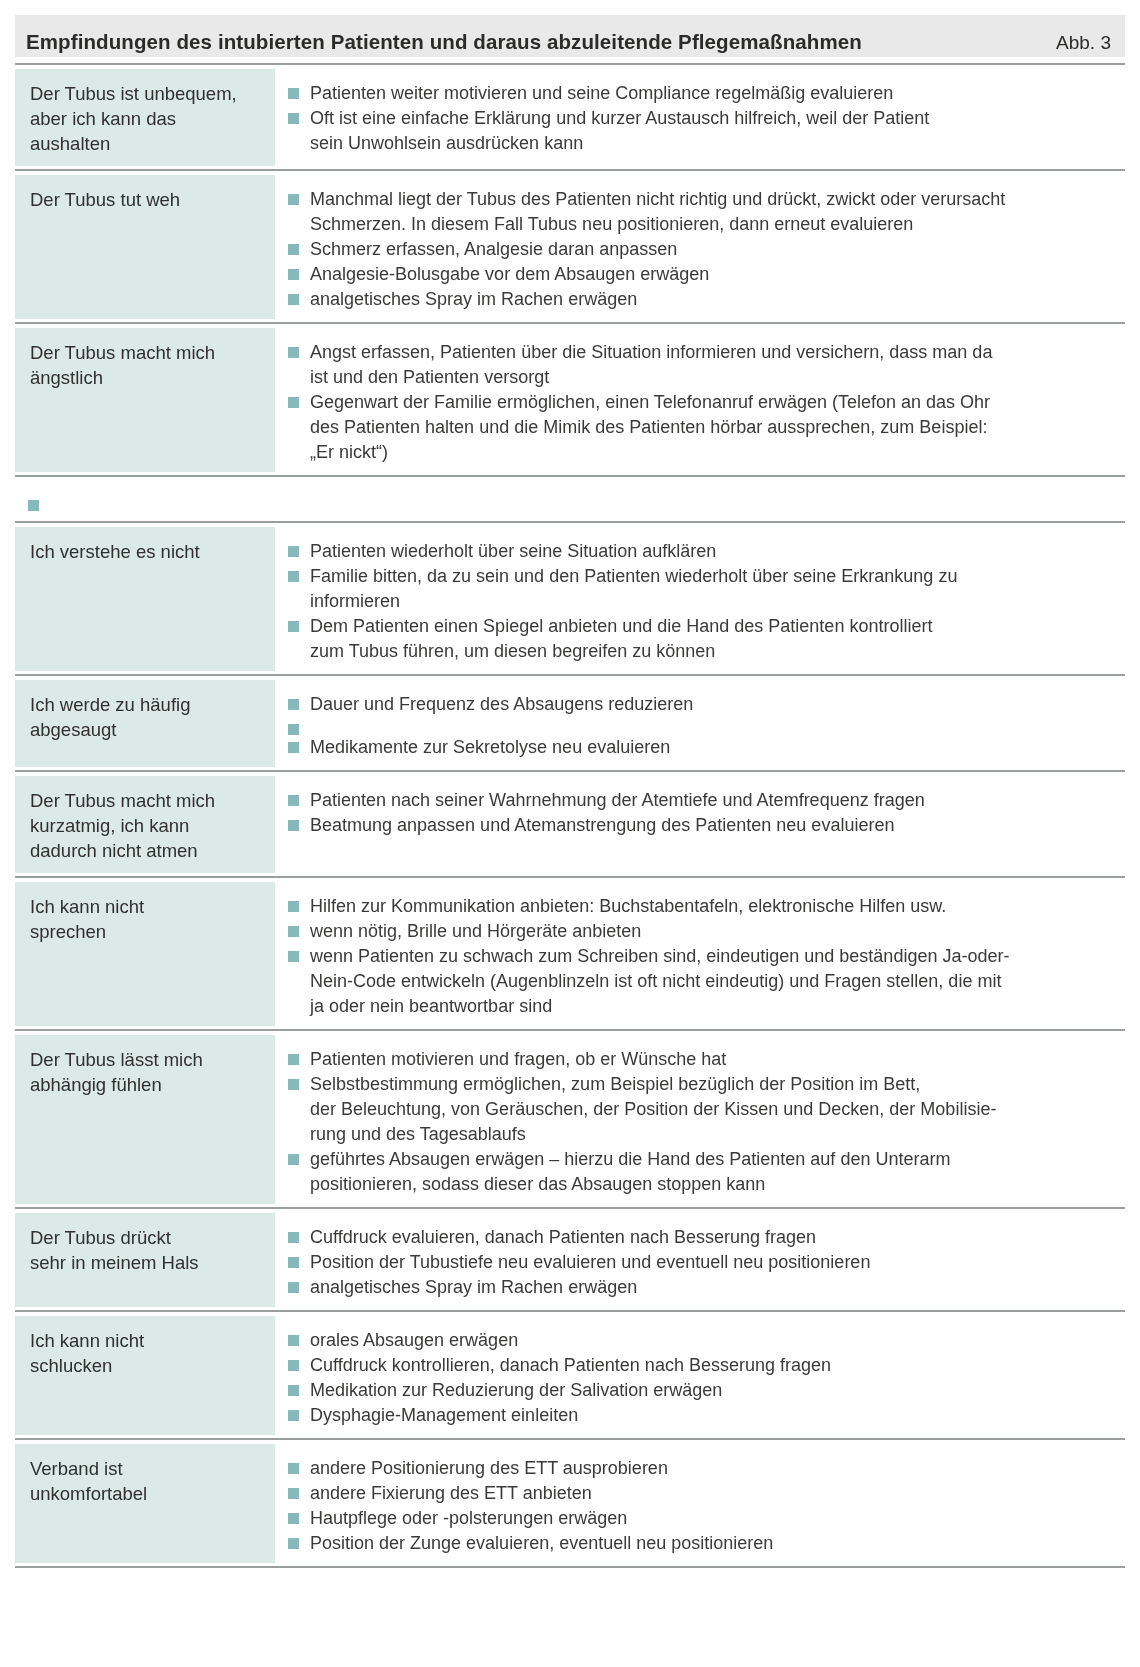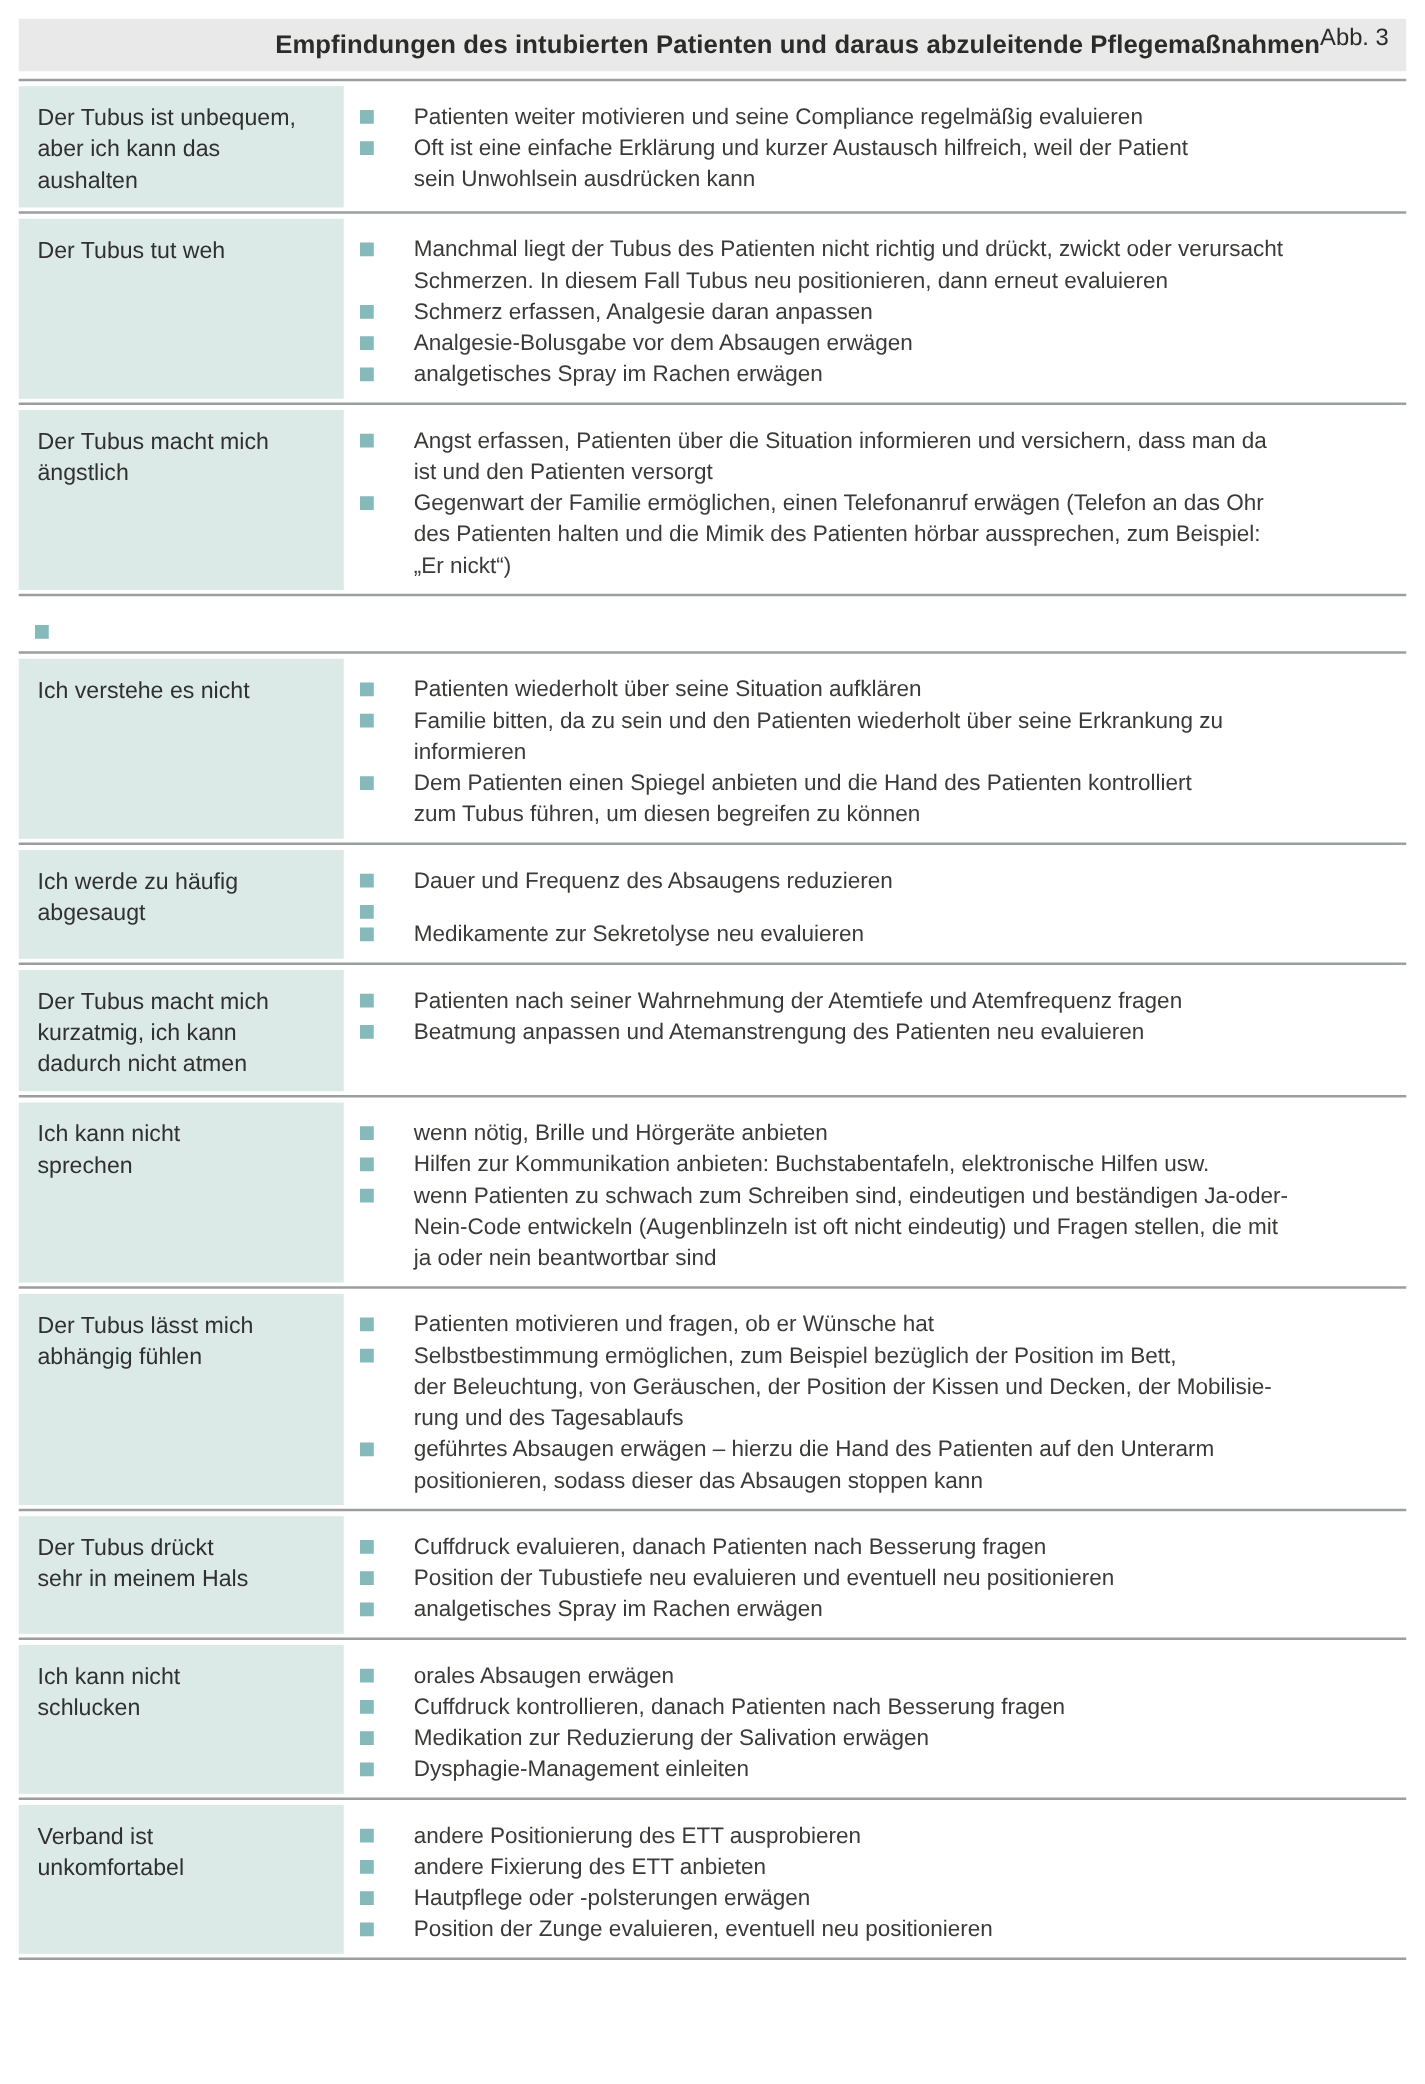--- a/index.html
+++ b/index.html
@@ -22,22 +22,22 @@
     left: 15px;
     top: 15px;
     width: 1110px;
   }
   
   .fig-header {
     background: #e8e9e8;
     height: 42px;
     display: flex;
     align-items: center;
-    justify-content: flex-end;
-    padding: 0 14px 0 11px;
+    justify-content: space-between;
+    padding: 12px 14px 0 11px;
     box-sizing: border-box;
     margin-bottom: 6px;
   }
   .fig-title {
     font-size: 20.5px;
     font-weight: bold;
     color: #2b2b2a;
     margin: 0;
     letter-spacing: 0.1px;
   }
@@ -76,21 +76,20 @@
     list-style: none;
     margin: 0;
     padding: 16px 0 10px 13px;
   }
   .measure {
     display: flex;
     align-items: flex-start;
     font-size: 18px;
     line-height: 25px;
     color: #3a3a39;
-    gap: 21px;
   }
   .bullet {
     flex: 0 0 11px;
     width: 11px;
     height: 11px;
     background: #85b9ba;
     margin: 7px 11px 0 0;
   }
   .measure-text {
     white-space: pre-line;
@@ -238,26 +237,26 @@
   </li>
 </ul>
   </div>
 
   <div class="sens-row">
     <div class="sens-label">Ich kann nicht
 sprechen</div>
     <ul class="sens-measures">
   <li class="measure">
     <span class="bullet"></span>
+    <span class="measure-text">Hilfen zur Kommunikation anbieten: Buchstabentafeln, elektronische Hilfen usw.</span>
+  </li>
+
+  <li class="measure">
+    <span class="bullet"></span>
     <span class="measure-text">wenn nötig, Brille und Hörgeräte anbieten</span>
-  </li>
-
-  <li class="measure">
-    <span class="bullet"></span>
-    <span class="measure-text">Hilfen zur Kommunikation anbieten: Buchstabentafeln, elektronische Hilfen usw.</span>
   </li>
 
   <li class="measure">
     <span class="bullet"></span>
     <span class="measure-text">wenn Patienten zu schwach zum Schreiben sind, eindeutigen und beständigen Ja-oder-
 Nein-Code entwickeln (Augenblinzeln ist oft nicht eindeutig) und Fragen stellen, die mit
 ja oder nein beantwortbar sind</span>
   </li>
 </ul>
   </div>

